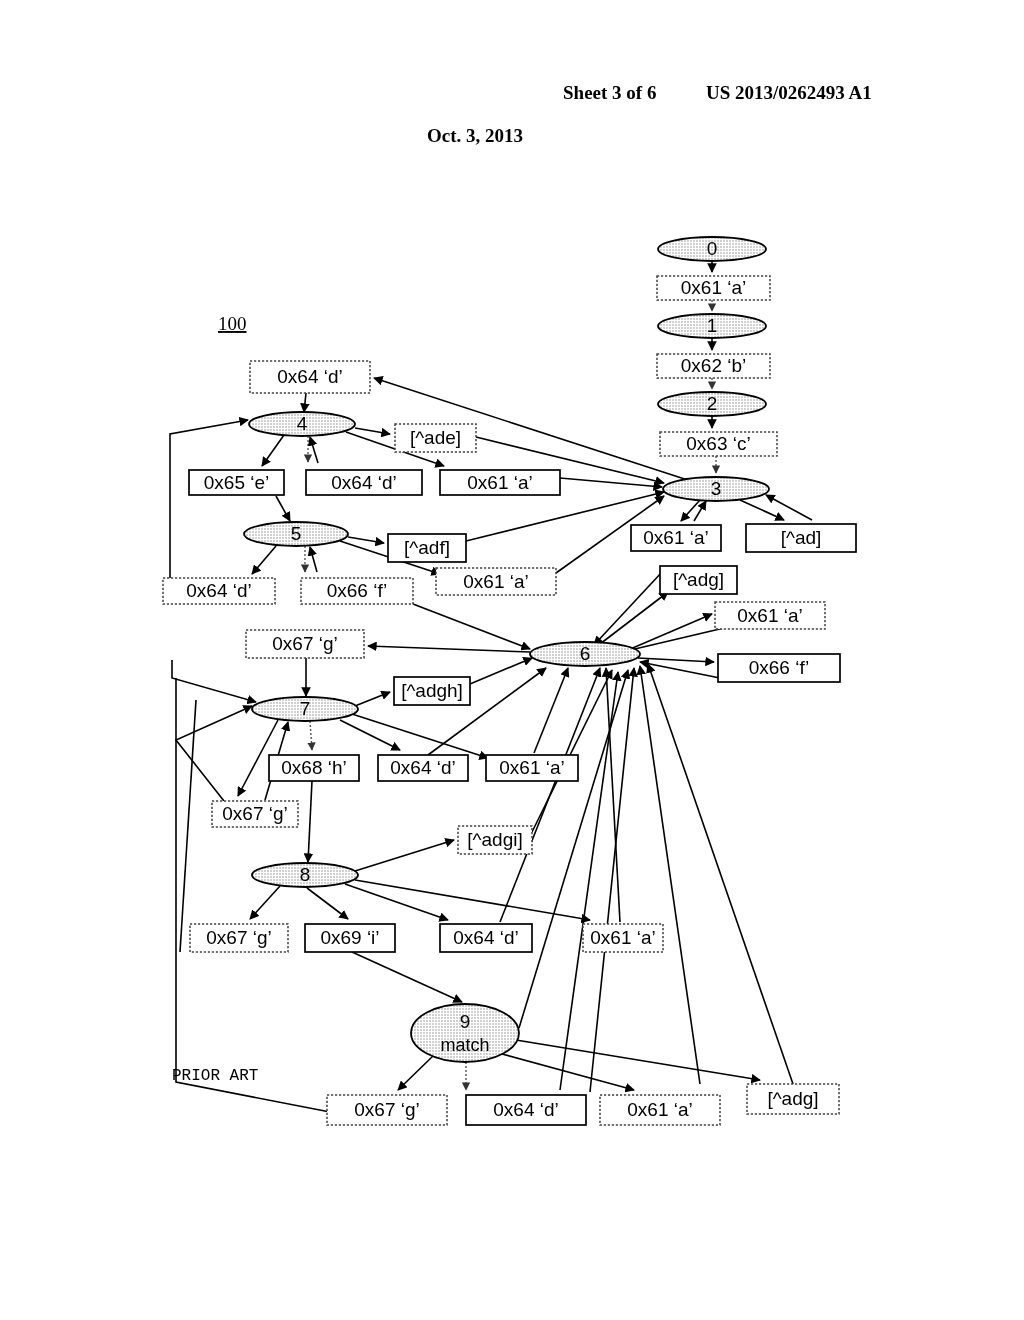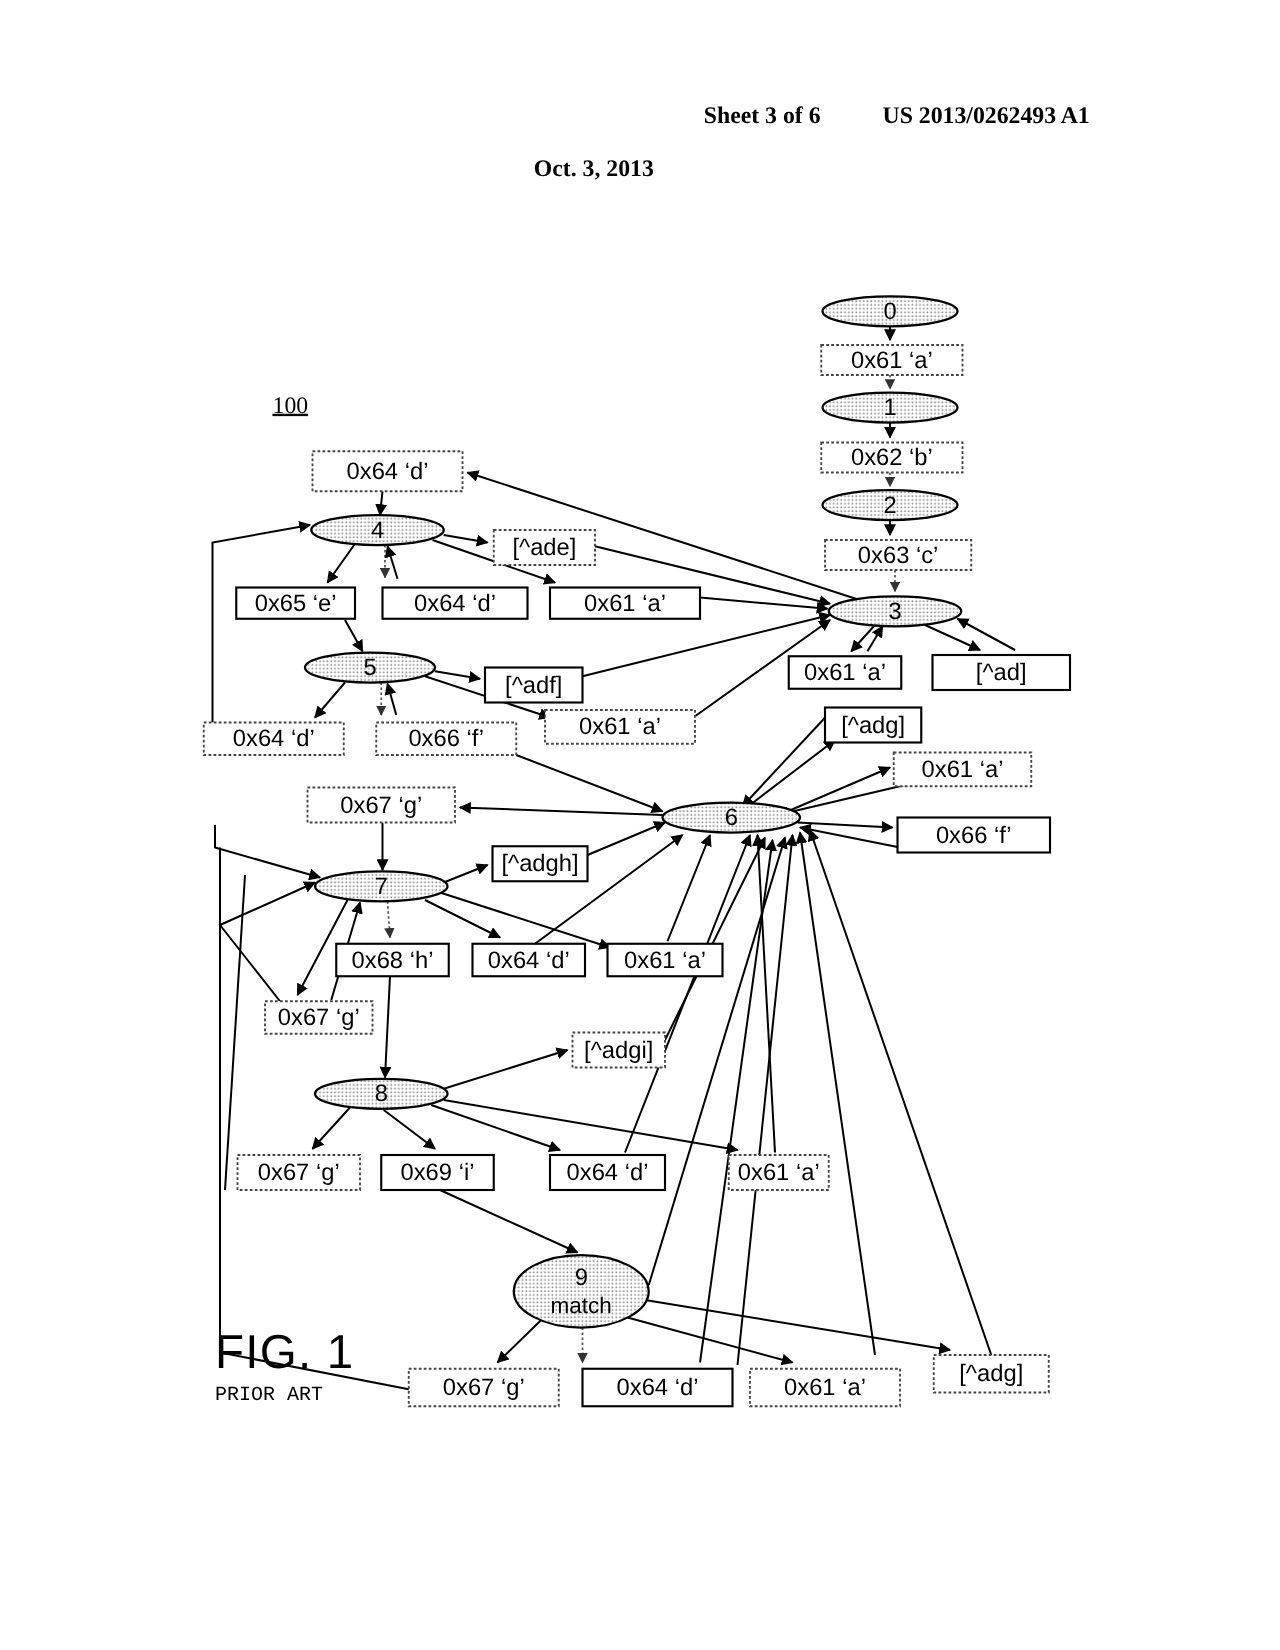--- a/index.html
+++ b/index.html
@@ -429,17 +429,16 @@
           <ellipse cx="465" cy="1033" rx="54" ry="29" class="node-ellipse"></ellipse>
           <text x="465" y="1023" class="node-label">9</text>
           <text x="465" y="1046" class="node-label-small">match</text>
         </g>
       </g>
 
     <text id="ref-100" class="ref-label" x="218" y="330">100</text>
   </svg>
 
   <div id="fig-caption">
-    <div class="fig-title">FIG. 1</div>
     <div class="fig-sub">PRIOR ART</div>
   </div>
 
 </div>
 
 </body></html>

